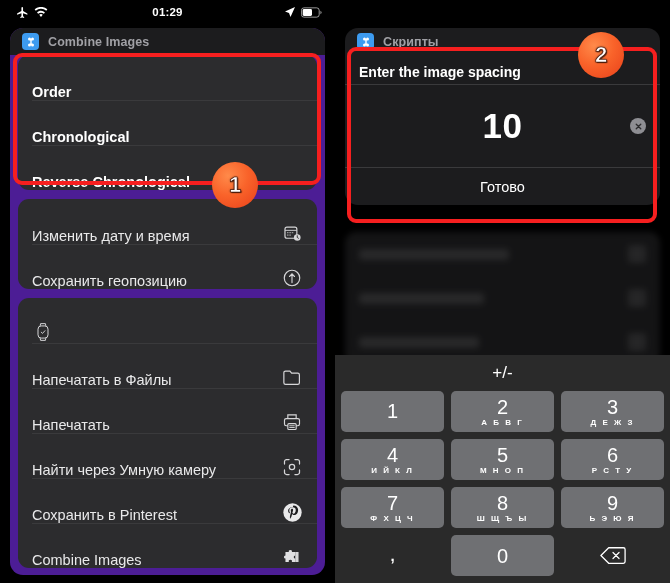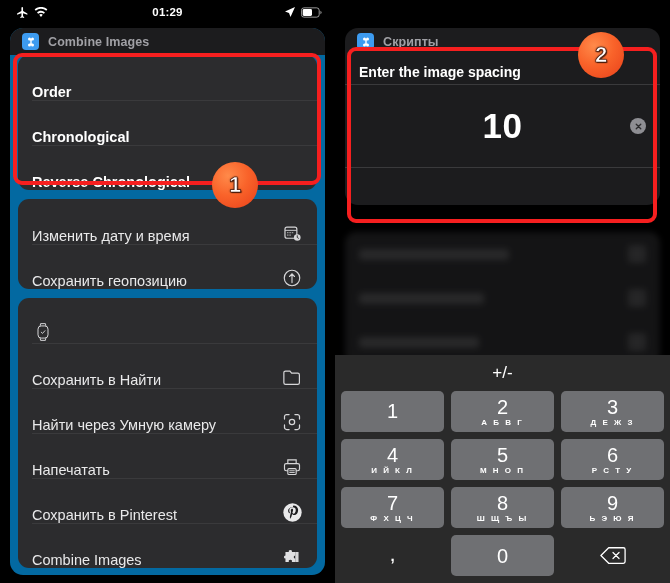--- a/index.html
+++ b/index.html
@@ -23,21 +23,21 @@
     font-size: 11px; font-weight: bold; padding-left: 12px;
   }
   .sb-left { position:absolute; left: 16px; display:flex; align-items:center; gap:5px; }
   .sb-center { position:absolute; left:0; right:0; text-align:center; font-size:11.5px; letter-spacing:.2px; }
   .sb-right { position:absolute; right: 12px; display:flex; align-items:center; gap:5px; }
   .sb-left svg, .sb-right svg { display:block; }
 
   
   .sheet {
     position:absolute; left:10px; right:10px; top:28px; bottom:8px;
-    background:#0369a1; border-radius:13px; overflow:hidden;
+    background:#4c1d95; border-radius:13px; overflow:hidden;
   }
   .sheet-header {
     display:flex; align-items:center; gap:9px;
     padding: 7px 12px 7px 12px; height:27px;
     background:#1c1c1e;
   }
   .app-icon {
     width:17px; height:17px; border-radius:4px;
     background:#3d9bf0; display:flex; align-items:center; justify-content:center;
     flex: 0 0 auto;
@@ -216,44 +216,44 @@
         <div class="row">
           <span class="row-icon">
             <svg width="18" height="20" viewBox="0 0 24 28" fill="none" stroke="#d6d6d8" stroke-width="1.4">
               <rect x="5" y="5.5" width="14" height="17" rx="4.5"></rect>
               <path d="M8 5.5l.6-3.2h6.8l.6 3.2M8 22.5l.6 3.2h6.8l.6-3.2"></path>
               <path d="M9.5 14.2l1.8 1.8 3.4-3.8" stroke-width="1.3" stroke-linecap="round" stroke-linejoin="round"></path>
             </svg>
           </span>
         </div>
         <div class="row">
-          <span class="row-label">Сохранить в Найти</span>
+          <span class="row-label">Напечатать в Файлы</span>
           <span class="row-icon">
             <svg width="21" height="19" viewBox="0 0 24 22" fill="none" stroke="#d6d6d8" stroke-width="1.4">
               <path d="M2 5.5a2 2 0 0 1 2-2h5l2 2.5h7a2 2 0 0 1 2 2V17a2 2 0 0 1-2 2H4a2 2 0 0 1-2-2z"></path>
-            </svg>
-          </span>
-        </div>
-        <div class="row">
-          <span class="row-label">Найти через Умную камеру</span>
-          <span class="row-icon">
-            <svg width="20" height="20" viewBox="0 0 24 24" fill="none" stroke="#d6d6d8" stroke-width="1.5" stroke-linecap="round">
-              <path d="M3 8.5V5.5A2.5 2.5 0 0 1 5.5 3h3M21 8.5V5.5A2.5 2.5 0 0 0 18.5 3h-3M3 15.5v3A2.5 2.5 0 0 0 5.5 21h3M21 15.5v3a2.5 2.5 0 0 1-2.5 2.5h-3"></path>
-              <circle cx="12" cy="12" r="3.2"></circle>
             </svg>
           </span>
         </div>
         <div class="row">
           <span class="row-label">Напечатать</span>
           <span class="row-icon">
             <svg width="20" height="20" viewBox="0 0 24 24" fill="none" stroke="#d6d6d8" stroke-width="1.4">
               <path d="M7 8V3.5h10V8"></path>
               <rect x="3" y="8" width="18" height="8.5" rx="2"></rect>
               <rect x="7" y="14" width="10" height="7" rx="1.3" fill="#2c2c2e"></rect>
               <path d="M9.2 16.5h5.6M9.2 18.6h5.6" stroke-width="1.1" stroke-linecap="round"></path>
+            </svg>
+          </span>
+        </div>
+        <div class="row">
+          <span class="row-label">Найти через Умную камеру</span>
+          <span class="row-icon">
+            <svg width="20" height="20" viewBox="0 0 24 24" fill="none" stroke="#d6d6d8" stroke-width="1.5" stroke-linecap="round">
+              <path d="M3 8.5V5.5A2.5 2.5 0 0 1 5.5 3h3M21 8.5V5.5A2.5 2.5 0 0 0 18.5 3h-3M3 15.5v3A2.5 2.5 0 0 0 5.5 21h3M21 15.5v3a2.5 2.5 0 0 1-2.5 2.5h-3"></path>
+              <circle cx="12" cy="12" r="3.2"></circle>
             </svg>
           </span>
         </div>
         <div class="row">
           <span class="row-label">Сохранить в Pinterest</span>
           <span class="row-icon">
             <svg width="21" height="21" viewBox="0 0 24 24">
               <circle cx="12" cy="12" r="10.5" fill="#e9e9ea"></circle>
               <path d="M12.4 5.6c-3.6 0-5.4 2.4-5.4 4.5 0 1.2.5 2.3 1.5 2.7.2.1.3 0 .4-.2l.1-.6c0-.2 0-.3-.1-.4a2.4 2.4 0 0 1-.6-1.6 3.9 3.9 0 0 1 4-3.9c2.2 0 3.4 1.3 3.4 3 0 2.3-1 4.2-2.5 4.2a1.2 1.2 0 0 1-1.2-1.5c.2-1 .7-2.1.7-2.8 0-.7-.4-1.2-1.1-1.2-.9 0-1.6.9-1.6 2.1 0 .8.3 1.3.3 1.3l-1.1 4.6c-.3 1.4-.1 3.1 0 3.2 0 .1.1.1.2 0 .1-.1 1.2-1.5 1.6-2.9l.6-2.3c.3.6 1.2 1.1 2.1 1.1 2.8 0 4.7-2.5 4.7-5.9 0-2.5-2.2-4.9-5.5-4.9z" fill="#1c1c1e"></path>
             </svg>
@@ -310,20 +310,21 @@
       <div class="alert-title">Enter the image spacing</div>
       <div class="alert-body">
         <div class="alert-value">10</div>
         <span class="clear-btn">
           <svg width="9" height="9" viewBox="0 0 12 12" stroke="#2c2c2e" stroke-width="1.8" stroke-linecap="round">
             <path d="M3 3l6 6M9 3l-6 6"></path>
           </svg>
         </span>
       </div>
       <div class="alert-actions">
+        <div class="act">Готово</div>
       </div>
     </div>
 
     <div class="keyboard">
       <div class="kb-toolbar">
         <span class="plusminus">+/-</span>
       </div>
       <div class="kb-rows">
         <div class="kb-row">
           <div class="key">

